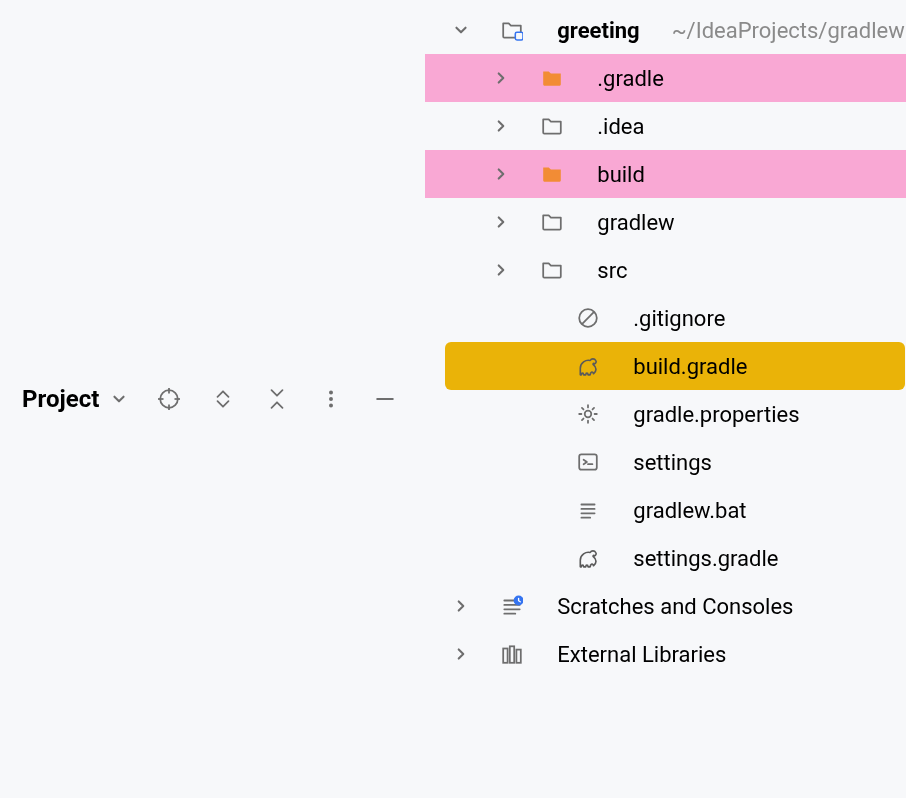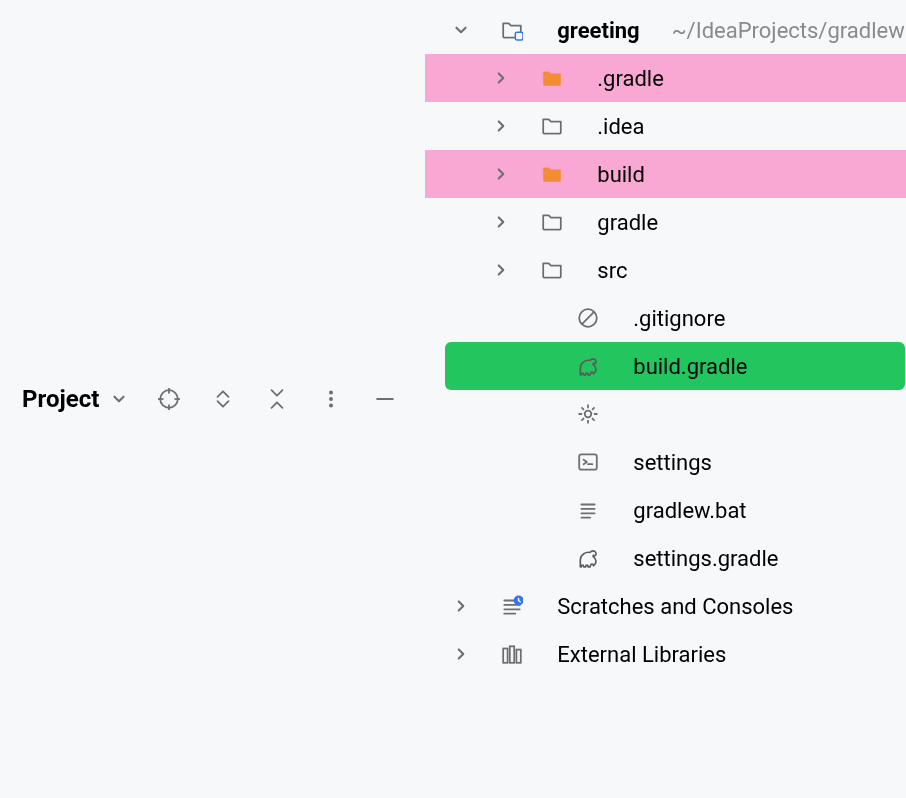--- a/index.html
+++ b/index.html
@@ -47,21 +47,21 @@
   .row {
     display: flex;
     align-items: center;
     height: 48px;
     padding-right: 20px;
     cursor: pointer;
     white-space: nowrap;
     gap: 24px;
   }
   .row.highlight-orange { background: #f9a8d4; }
-  .row.selected { background: #22c55e; border-radius: 6px; margin: 0 20px; padding-right:0;}
+  .row.selected { background: #eab308; border-radius: 6px; margin: 0 20px; padding-right:0;}
   .row.selected .arrow-slot { margin-left:-20px; }
   .arrow-slot {
     display: flex;
     align-items: center;
     justify-content: center;
     width: 24px;
     flex-shrink:0;
   }
   .icon-slot {
     display: flex;
@@ -254,21 +254,21 @@
       <span class="arrow-slot">
           <svg width="16" height="16" viewBox="0 0 14 14" style="color:#6e6e6e">
             <use href="#i-chevron-right"></use>
           </svg>
         </span>
       <span class="icon-slot">
           <svg width="22" height="22" viewBox="0 0 20 20" style="color:#6e6e6e">
             <use href="#i-folder"></use>
           </svg>
         </span>
-      <span class="label">gradle</span>
+      <span class="label">gradlew</span>
     </div>
 
     <div class="row indent-1">
       <span class="arrow-slot">
           <svg width="16" height="16" viewBox="0 0 14 14" style="color:#6e6e6e">
             <use href="#i-chevron-right"></use>
           </svg>
         </span>
       <span class="icon-slot">
           <svg width="22" height="22" viewBox="0 0 20 20" style="color:#6e6e6e">
@@ -298,20 +298,21 @@
       <span class="label">build.gradle</span>
     </div>
 
     <div class="row indent-2">
       <span class="arrow-slot"></span>
       <span class="icon-slot">
           <svg width="22" height="22" viewBox="0 0 20 20" style="color:#6e6e6e">
             <use href="#i-gear"></use>
           </svg>
         </span>
+      <span class="label">gradle.properties</span>
     </div>
 
     <div class="row indent-2">
       <span class="arrow-slot"></span>
       <span class="icon-slot">
           <svg width="22" height="22" viewBox="0 0 20 20" style="color:#6e6e6e">
             <use href="#i-terminal"></use>
           </svg>
         </span>
       <span class="label">settings</span>

